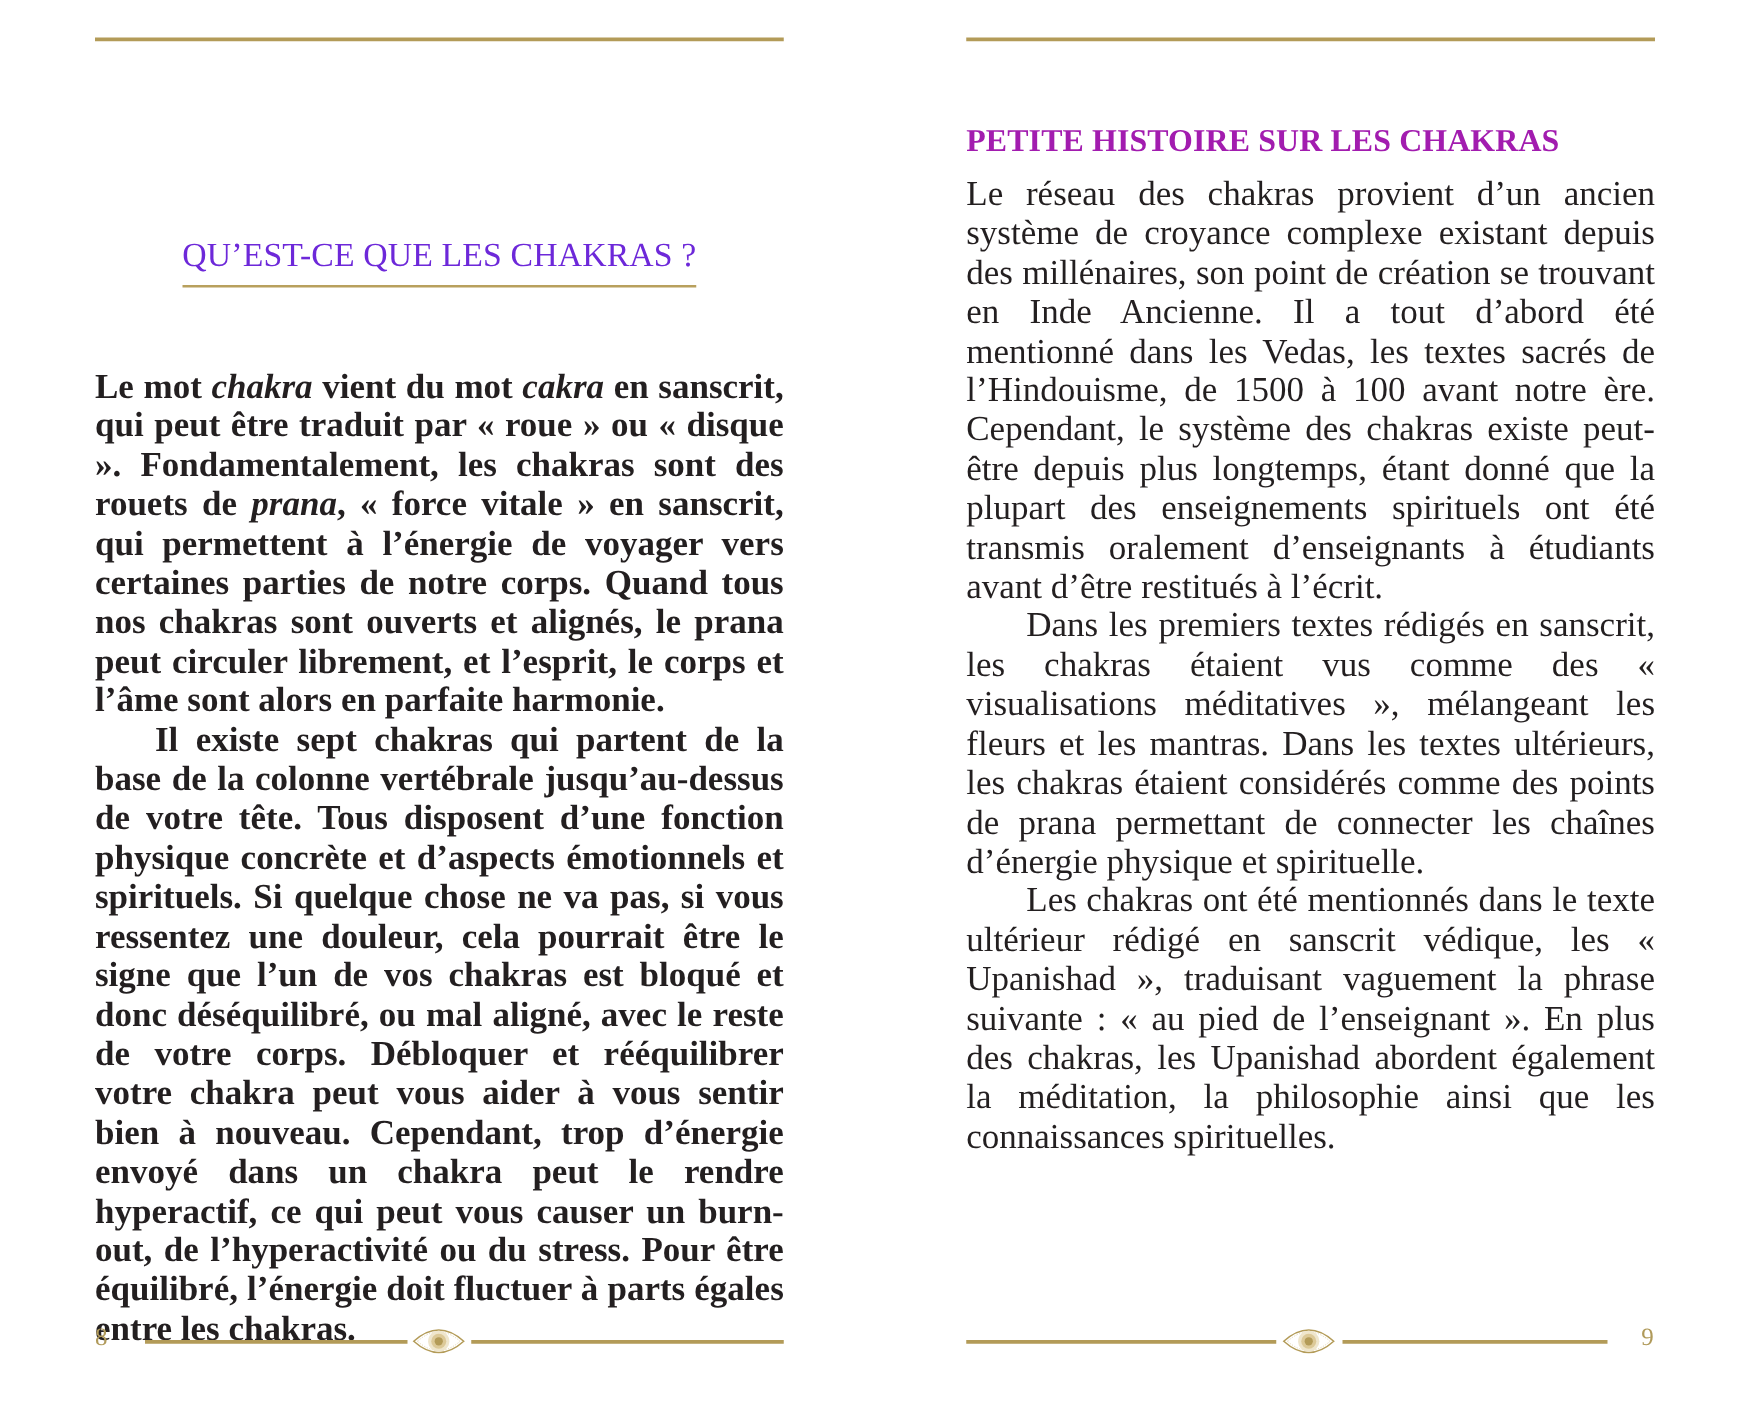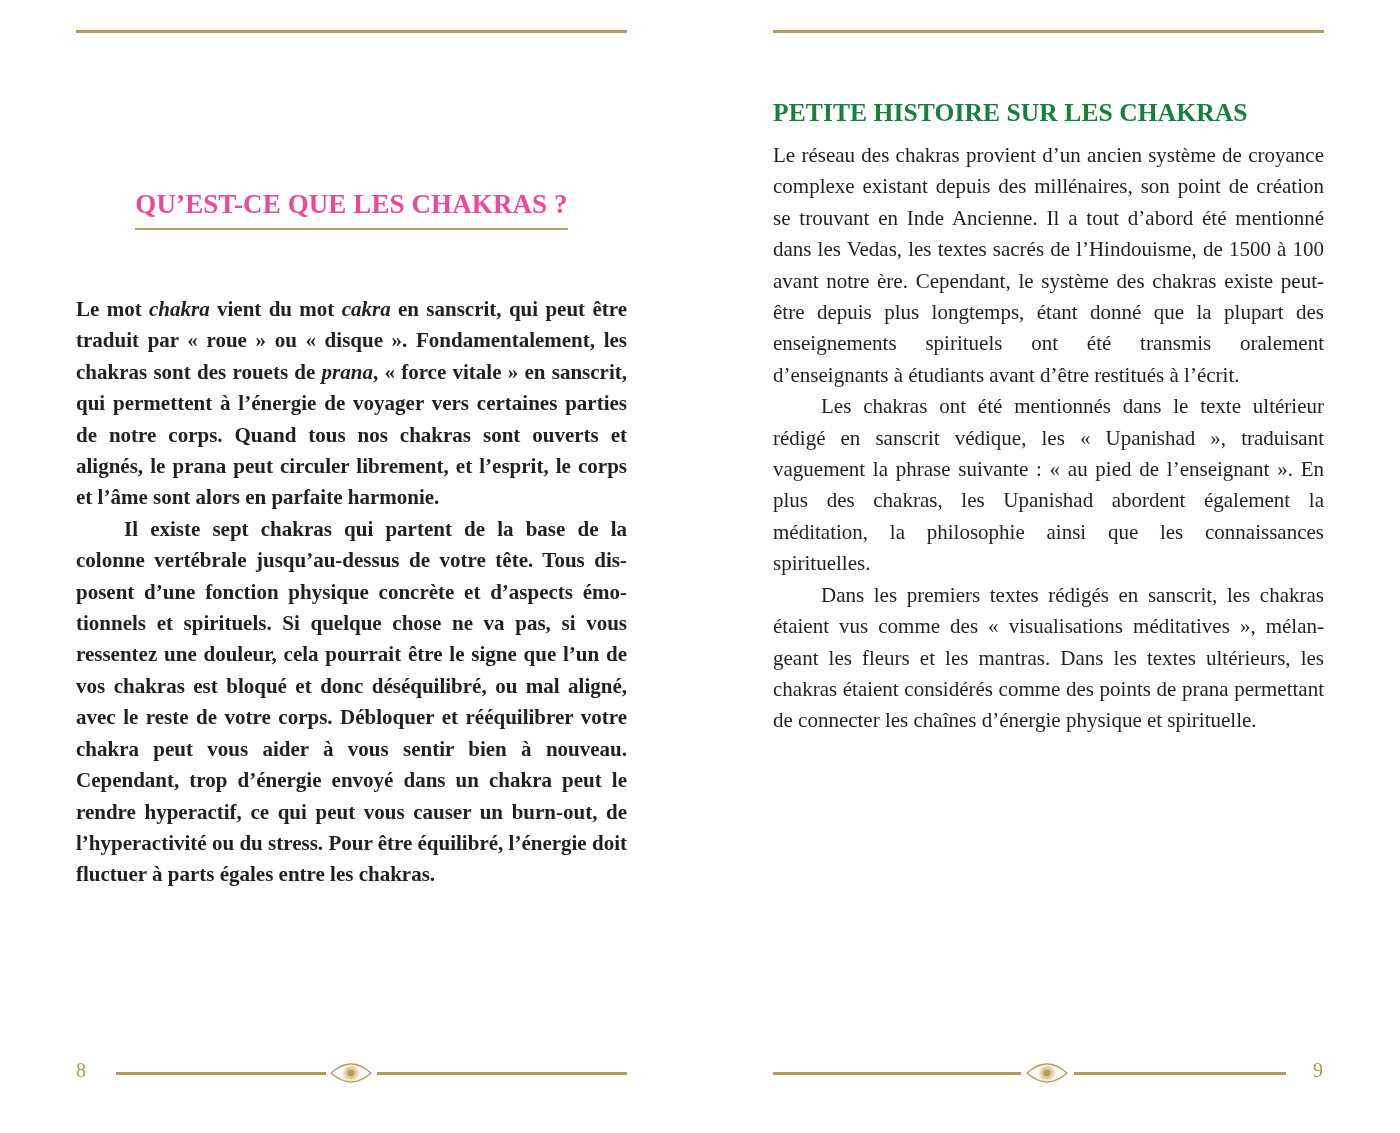--- a/index.html
+++ b/index.html
@@ -35,45 +35,45 @@
 
   .left-title-wrap {
     position: absolute;
     top: 171px;
     left: 42px;
     width: 467px;
     text-align: center;
   }
   .left-title {
     display: inline-block;
-    font-weight: bold;
+    font-weight: normal;
     font-size: 27px;
     letter-spacing: 0.1px;
-    color: #ec4899;
+    color: #6d28d9;
     padding-bottom: 8px;
     border-bottom: 2px solid #b8a05d;
     white-space: nowrap;
   }
 
   .right-title {
     position: absolute;
     top: 77px;
     left: 0;
     font-weight: bold;
     font-size: 25.5px;
-    color: #15803d;
+    color: #a21caf;
     white-space: nowrap;
     letter-spacing: 0.1px;
   }
 
   .body-text {
     position: absolute;
     left: 0;
     width: 551px;
-    font-size: 21px;
+    font-size: 28px;
     line-height: 31.4px;
     text-align: justify;
     hyphens: manual;
   }
   .left .body-text { top: 294px; font-weight: bold; }
   .right .body-text { top: 140px; }
 
   .body-text p {
     margin: 0;
   }
@@ -144,22 +144,22 @@
   </div>
 </div>
 
 <div class="page right">
   <div class="top-rule"></div>
 
   <h2 class="right-title">PETITE HISTOIRE SUR LES CHAKRAS</h2>
 
   <div class="body-text">
     <p>Le réseau des chakras provient d’un ancien système de croyance complexe existant depuis des millénaires, son point de création se trouvant en Inde Ancienne. Il a tout d’abord été mentionné dans les Vedas, les textes sacrés de l’Hindouisme, de 1500 à 100 avant notre ère. Cependant, le système des chakras existe peut-être depuis plus long­temps, étant donné que la plupart des enseignements spi­rituels ont été transmis oralement d’enseignants à étudiants avant d’être restitués à l’écrit.</p>
+    <p class="indent">Dans les premiers textes rédigés en sanscrit, les chakras étaient vus comme des « visualisations méditatives », mélan­geant les fleurs et les mantras. Dans les textes ultérieurs, les chakras étaient considérés comme des points de prana permettant de connecter les chaînes d’énergie physique et spirituelle.</p>
     <p class="indent">Les chakras ont été mentionnés dans le texte ultérieur rédigé en sanscrit védique, les « Upanishad », traduisant vaguement la phrase suivante : « au pied de l’enseignant ». En plus des chakras, les Upanishad abordent également la méditation, la philosophie ainsi que les connaissances spirituelles.</p>
-    <p class="indent">Dans les premiers textes rédigés en sanscrit, les chakras étaient vus comme des « visualisations méditatives », mélan­geant les fleurs et les mantras. Dans les textes ultérieurs, les chakras étaient considérés comme des points de prana permettant de connecter les chaînes d’énergie physique et spirituelle.</p>
   </div>
 
   <div class="footer">
     <div class="footer-rule" style="left:0; width:248px;"></div>
     <svg class="eye-icon" style="left:252px;" viewBox="0 0 44 32">
       <path d="M2 16 Q22 -2 42 16 Q22 34 2 16 Z" fill="none" stroke="#b39b58" stroke-width="1.2"></path>
       <path d="M5 16 Q22 1 39 16 Q22 31 5 16 Z" fill="none" stroke="#d8c89a" stroke-width="0.6" stroke-dasharray="1 1.2"></path>
       <circle cx="22" cy="16" r="8.5" fill="#efe6cd"></circle>
       <circle cx="22" cy="16" r="6" fill="#dcc998"></circle>
       <circle cx="22" cy="16" r="3.3" fill="#b39b58"></circle>

